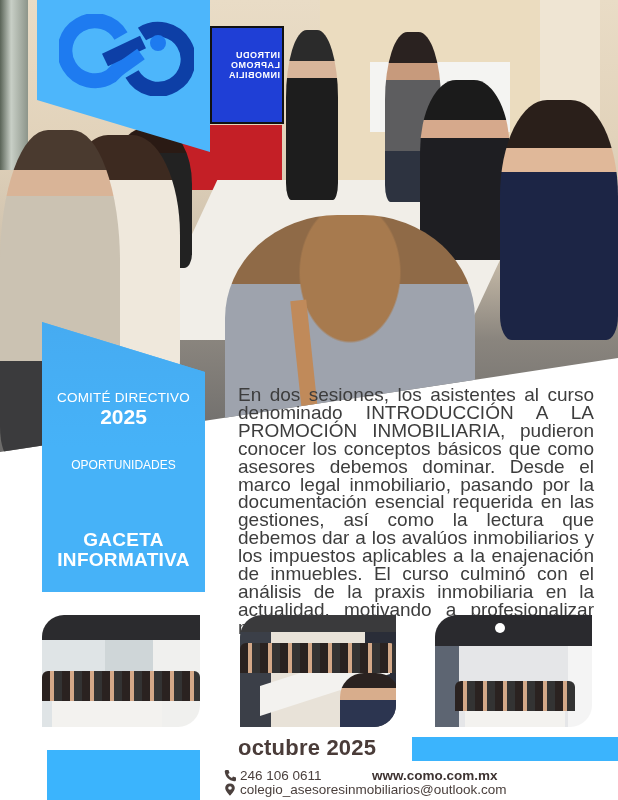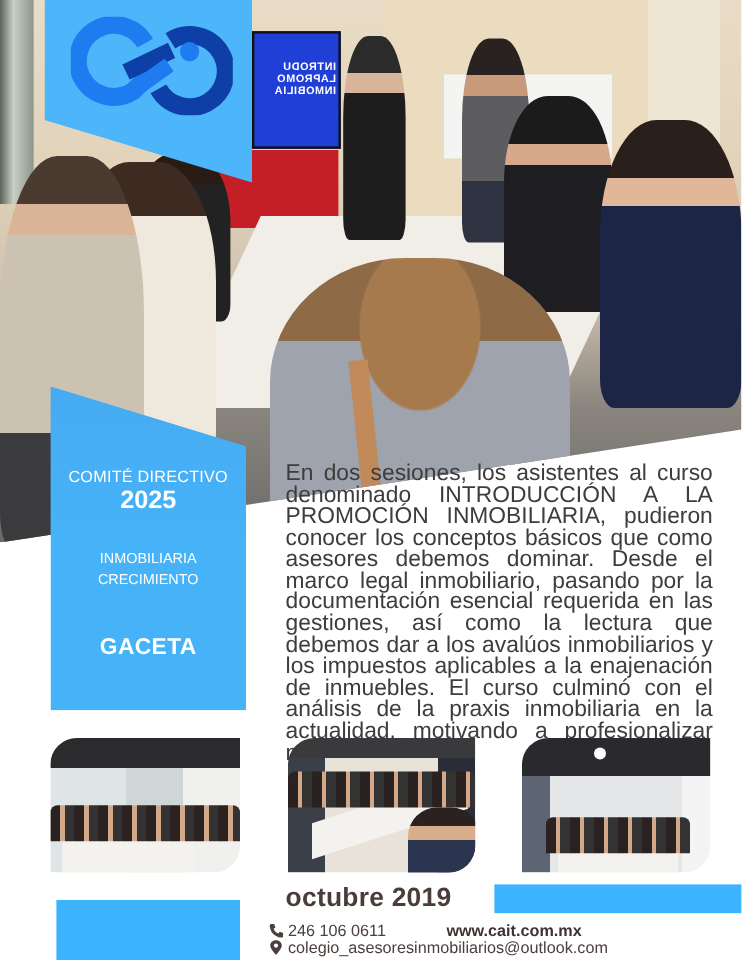--- a/index.html
+++ b/index.html
@@ -144,25 +144,25 @@
 
   <circle cx="99" cy="29" r="8" fill="#1e7bf0"></circle>
 </svg>
 
 <div class="left-panel">
   <div class="panel-fade"></div>
 </div>
 <div class="lp-text comite">COMITÉ DIRECTIVO</div>
 <div class="lp-text year">2025</div>
 <div class="lp-text tagline">
-  <div>INMOBILIARIA</div>
-  <div>CRECIMIENTO</div>
+  <div>OPORTUNIDADES</div>
 </div>
 <div class="lp-text gaceta">
   <div>GACETA</div>
+  <div>INFORMATIVA</div>
 </div>
 
 <p class="article">En dos sesiones, los asistentes al curso denominado INTRODUCCIÓN A LA PROMOCIÓN INMOBILIARIA, pudieron conocer los conceptos básicos que como asesores debemos dominar. Desde el marco legal inmobiliario, pasando por la documentación esencial requerida en las gestiones, así como la lectura que debemos dar a los avalúos inmobiliarios y los impuestos aplicables a la enajenación de inmuebles. El curso culminó con el análisis de la praxis inmobiliaria en la actualidad, motivando a profesionalizar más el sector.</p>
 
 <div class="gallery-photo g1">
   <div class="g-table" style="left:10px; top:78px; width:110px; height:34px;"></div>
   <div class="g-people" style="left:0; top:56px; width:158px;"></div>
 </div>
 <div class="gallery-photo g2">
   <div class="g-table" style="left:20px; top:50px; width:130px; height:30px; transform: skewY(-18deg);"></div>
@@ -170,27 +170,27 @@
   <div style="position:absolute; left:100px; top:58px; width:60px; height:60px; border-radius:40% 40% 0 0; background:linear-gradient(180deg,#2a2220 0 25%, #d8ad8c 25% 45%, #2c3550 45%);"></div>
 </div>
 <div class="gallery-photo g3">
   <div style="position:absolute; left:60px; top:8px; width:10px; height:10px; border-radius:50%; background:#fff;"></div>
   <div class="g-table" style="left:30px; top:88px; width:100px; height:24px;"></div>
   <div class="g-people" style="left:20px; top:66px; width:120px;"></div>
 </div>
 
 <div class="footer-left-block"></div>
 <div class="footer-right-bar"></div>
-<div class="date">octubre 2019</div>
+<div class="date">octubre 2025</div>
 
 <div class="contact c-phone">
   <svg class="ico" viewBox="0 0 12 13">
     <path d="M2 1 L4.5 1 L5.5 4 L4 5 C4.8 7 6 8.2 8 9 L9 7.5 L12 8.5 L12 11 C12 12 11 12.5 10 12.3 C5 11.5 1.5 8 0.8 3 C0.6 2 1 1 2 1 Z" fill="#4b403d"></path>
   </svg>
   <span>246 106 0611</span>
 </div>
-<div class="web">www.cait.com.mx</div>
+<div class="web">www.como.com.mx</div>
 <div class="contact c-email">
   <svg class="ico" viewBox="0 0 12 13">
     <path d="M6 0.5 C3 0.5 1.2 2.6 1.2 5 C1.2 8 6 12.8 6 12.8 C6 12.8 10.8 8 10.8 5 C10.8 2.6 9 0.5 6 0.5 Z M6 3.2 A1.8 1.8 0 1 1 6 6.8 A1.8 1.8 0 1 1 6 3.2 Z" fill="#4b403d" fill-rule="evenodd"></path>
   </svg>
   <span>colegio_asesoresinmobiliarios@outlook.com</span>
 </div>
 
 </body></html>

